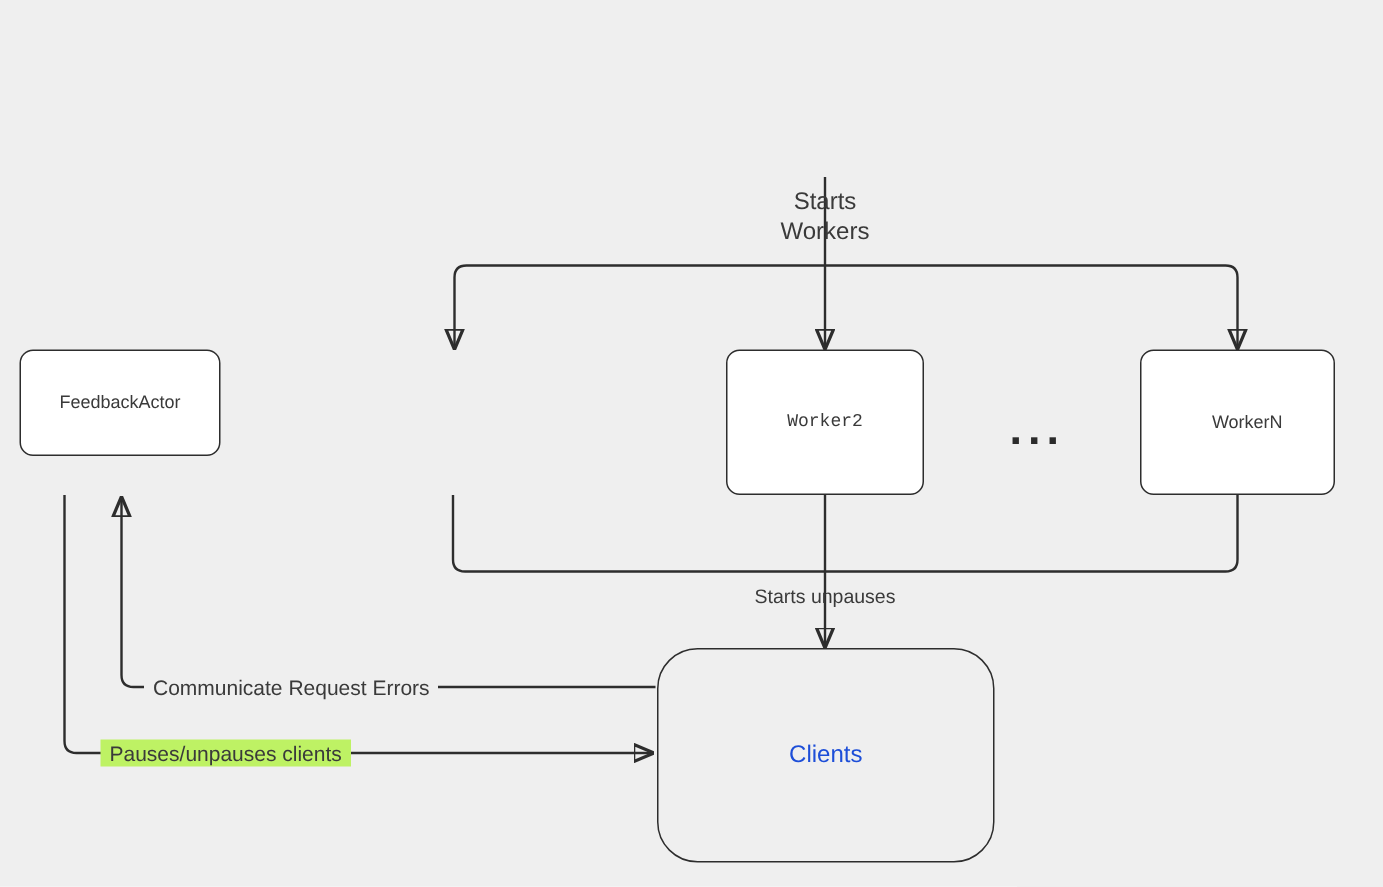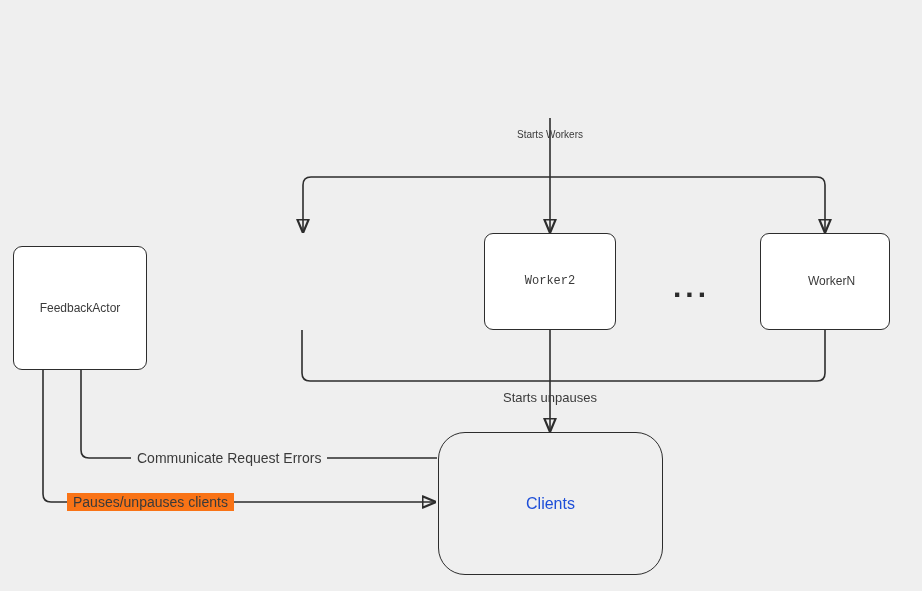--- a/index.html
+++ b/index.html
@@ -36,21 +36,21 @@
     display: flex;
     align-items: center;
     justify-content: center;
     text-align: center;
     font-size: 12px;
     color: #3a3a3a;
     padding: 6px 8px;
     line-height: 1.35;
   }
   .node-coordinator { left: 483px; top: 22px;  width: 134px; height: 96px; }
-  .node-feedback    { left: 13px;  top: 233px; width: 134px; height: 124px; margin-top: 13px; }
+  .node-feedback    { left: 13px;  top: 233px; width: 134px; height: 71px; }
   .node-worker1     { left: 237px; top: 233px; width: 131px; height: 97px; }
   .node-worker2     { left: 484px; top: 233px; width: 132px; height: 97px; font-family: Liberation Mono, monospace; }
   .node-workerN     { left: 760px; top: 233px; width: 130px; height: 97px; padding-left: 21px; }
   .node-clients {
     left: 438px; top: 432px; width: 225px; height: 143px;
     background: transparent;
     border-radius: 27px;
     font-size: 16px;
     color: #1d4ed8;
   }
@@ -58,46 +58,45 @@
     position: absolute;
     color: #3a3a3a;
     white-space: nowrap;
   }
   .label-starts-workers {
     left: 550px;
     top: 125px;
     transform: translateX(-50%);
     width: 70px;
     text-align: center;
-    font-size: 10px;
+    font-size: 16px;
     line-height: 20px;
     white-space: normal;
   }
   .label-starts-clients {
     left: 550px;
     top: 389px;
     transform: translateX(-50%);
     font-size: 13px;
     line-height: 17px;
   }
   .label-communicate {
     left: 96px;
     top: 449px;
     font-size: 14px;
     line-height: 18px;
     background: #efefef;
     padding: 0 6px;
-    margin-left: 35px;
   }
   .label-pauses {
     left: 67px;
     top: 493px;
     font-size: 14px;
     line-height: 18px;
-    background: #f97316;
+    background: #bef264;
     padding: 0 6px;
   }
   .ellipsis-dots {
     position: absolute;
     left: 673px;
     top: 272px;
     font-size: 30px;
     font-weight: bold;
     letter-spacing: 4px;
     color: #2b2b2b;

